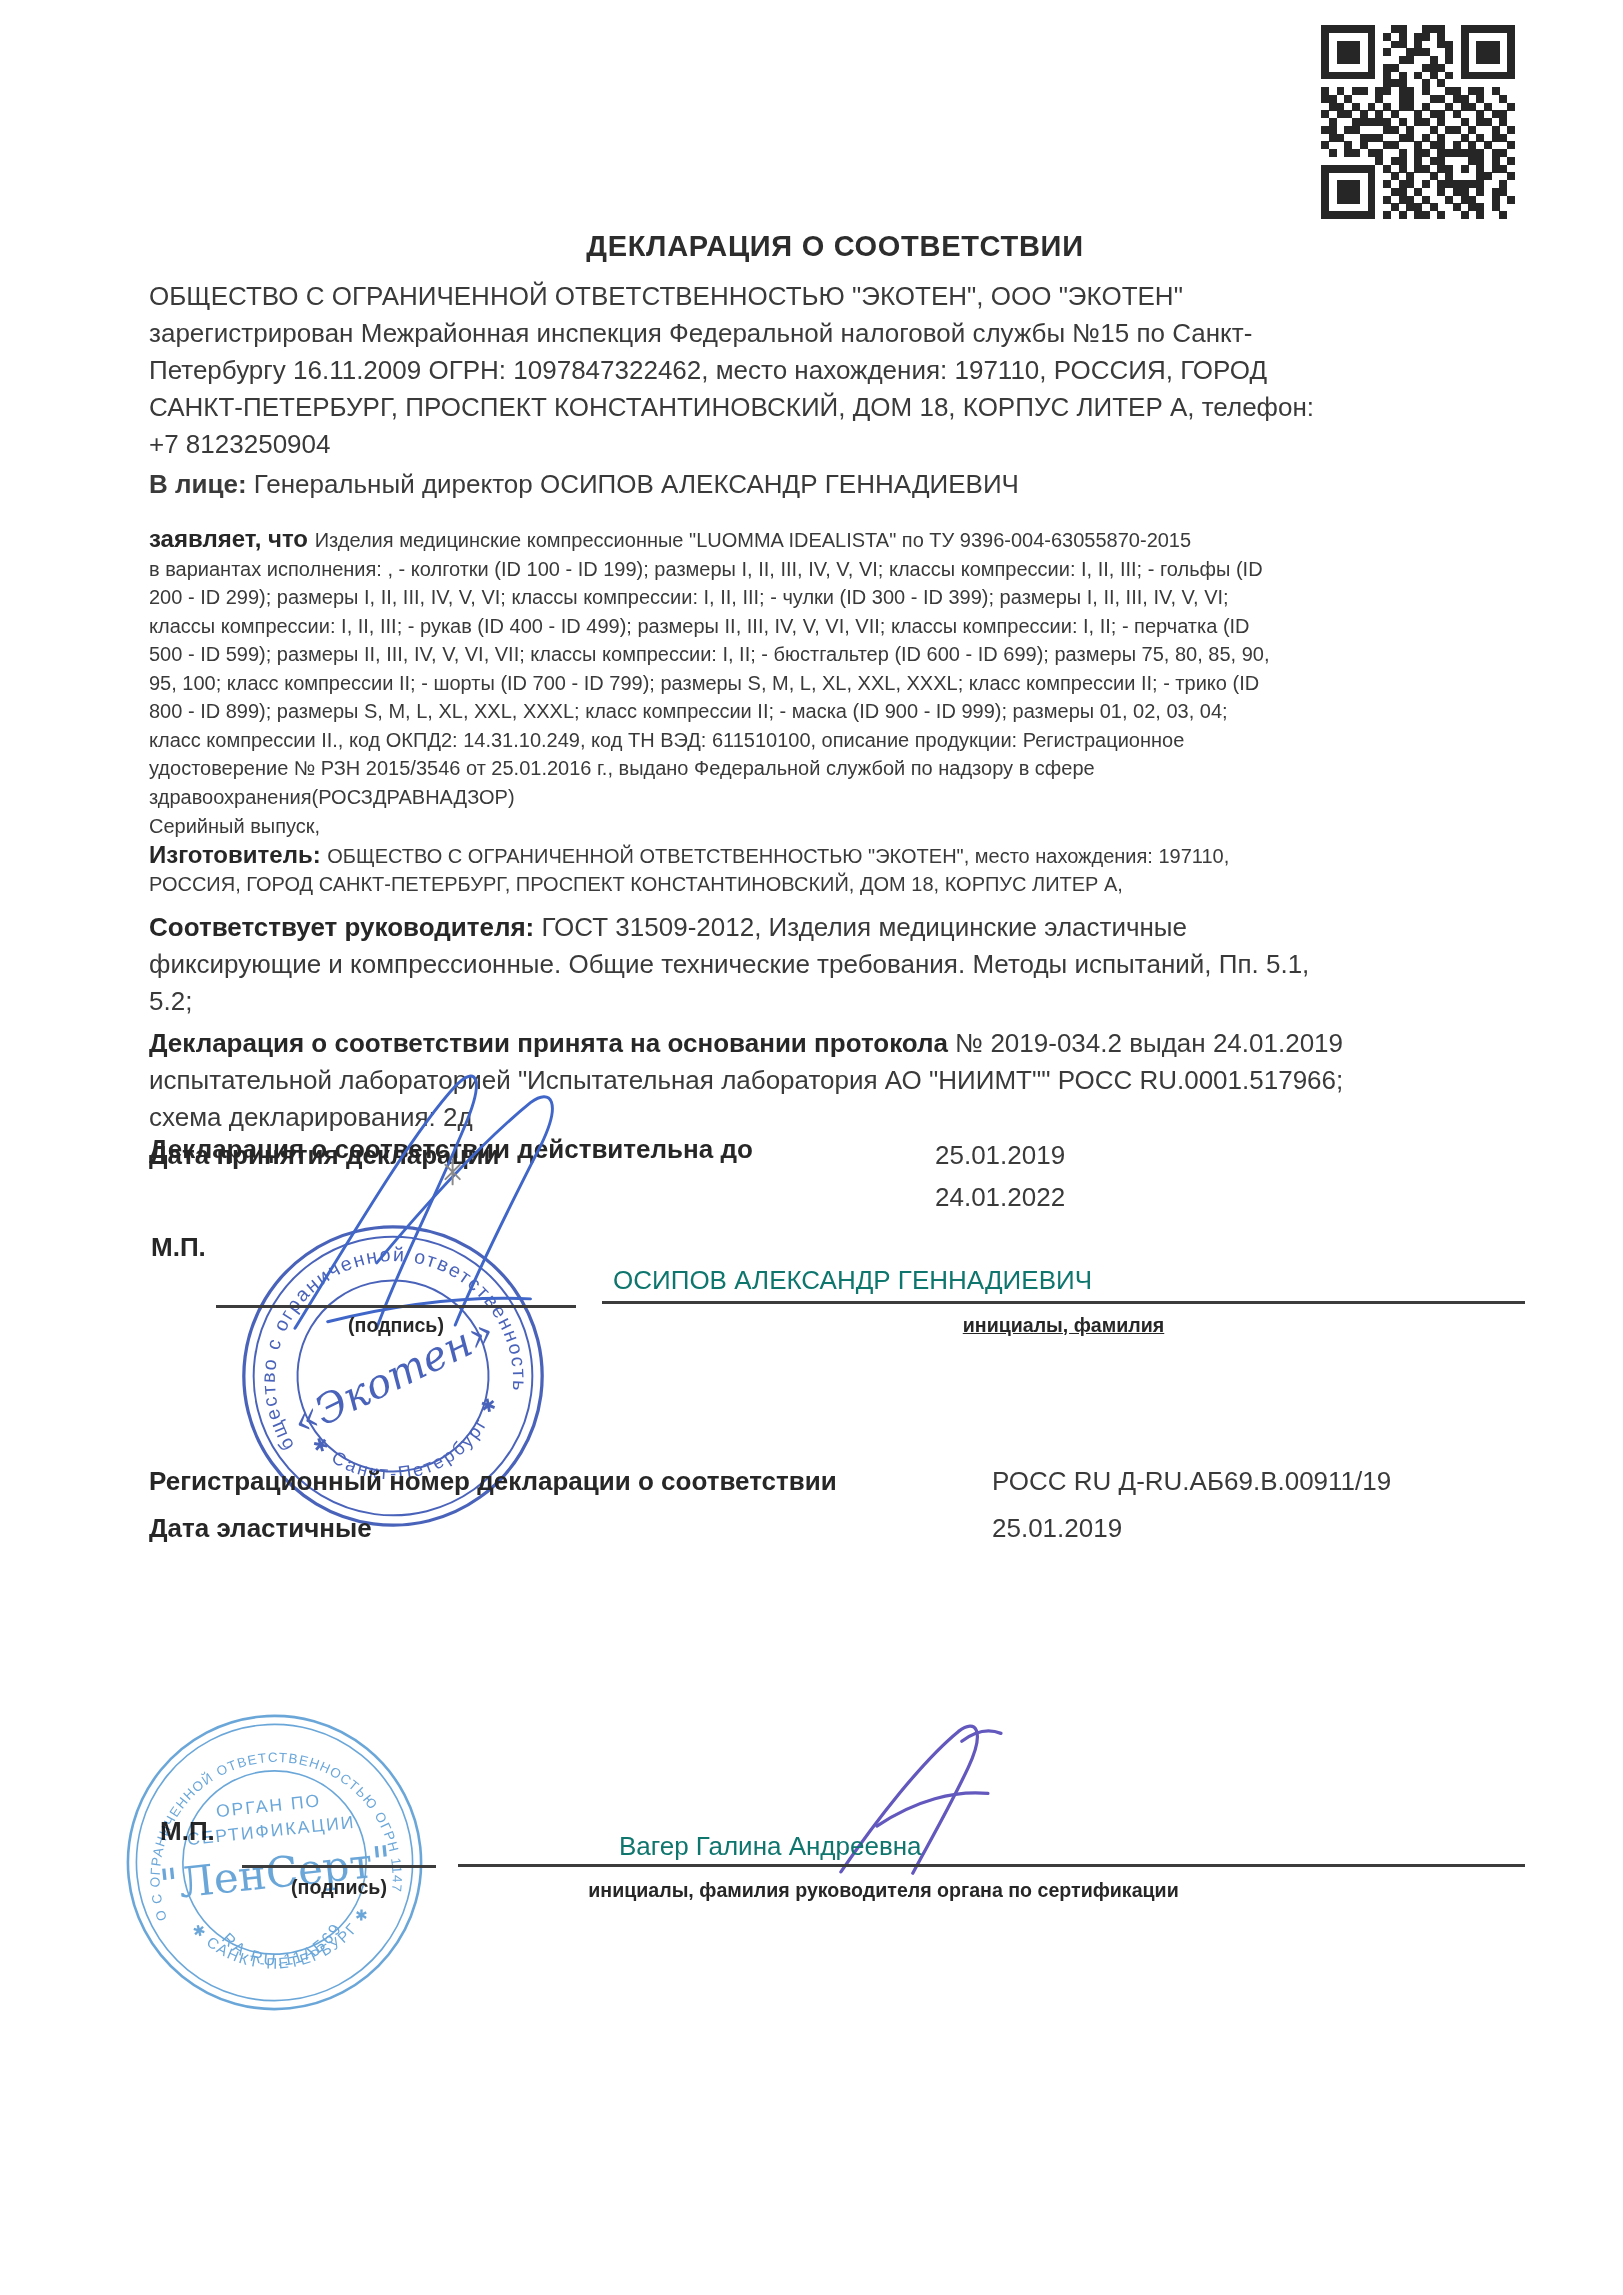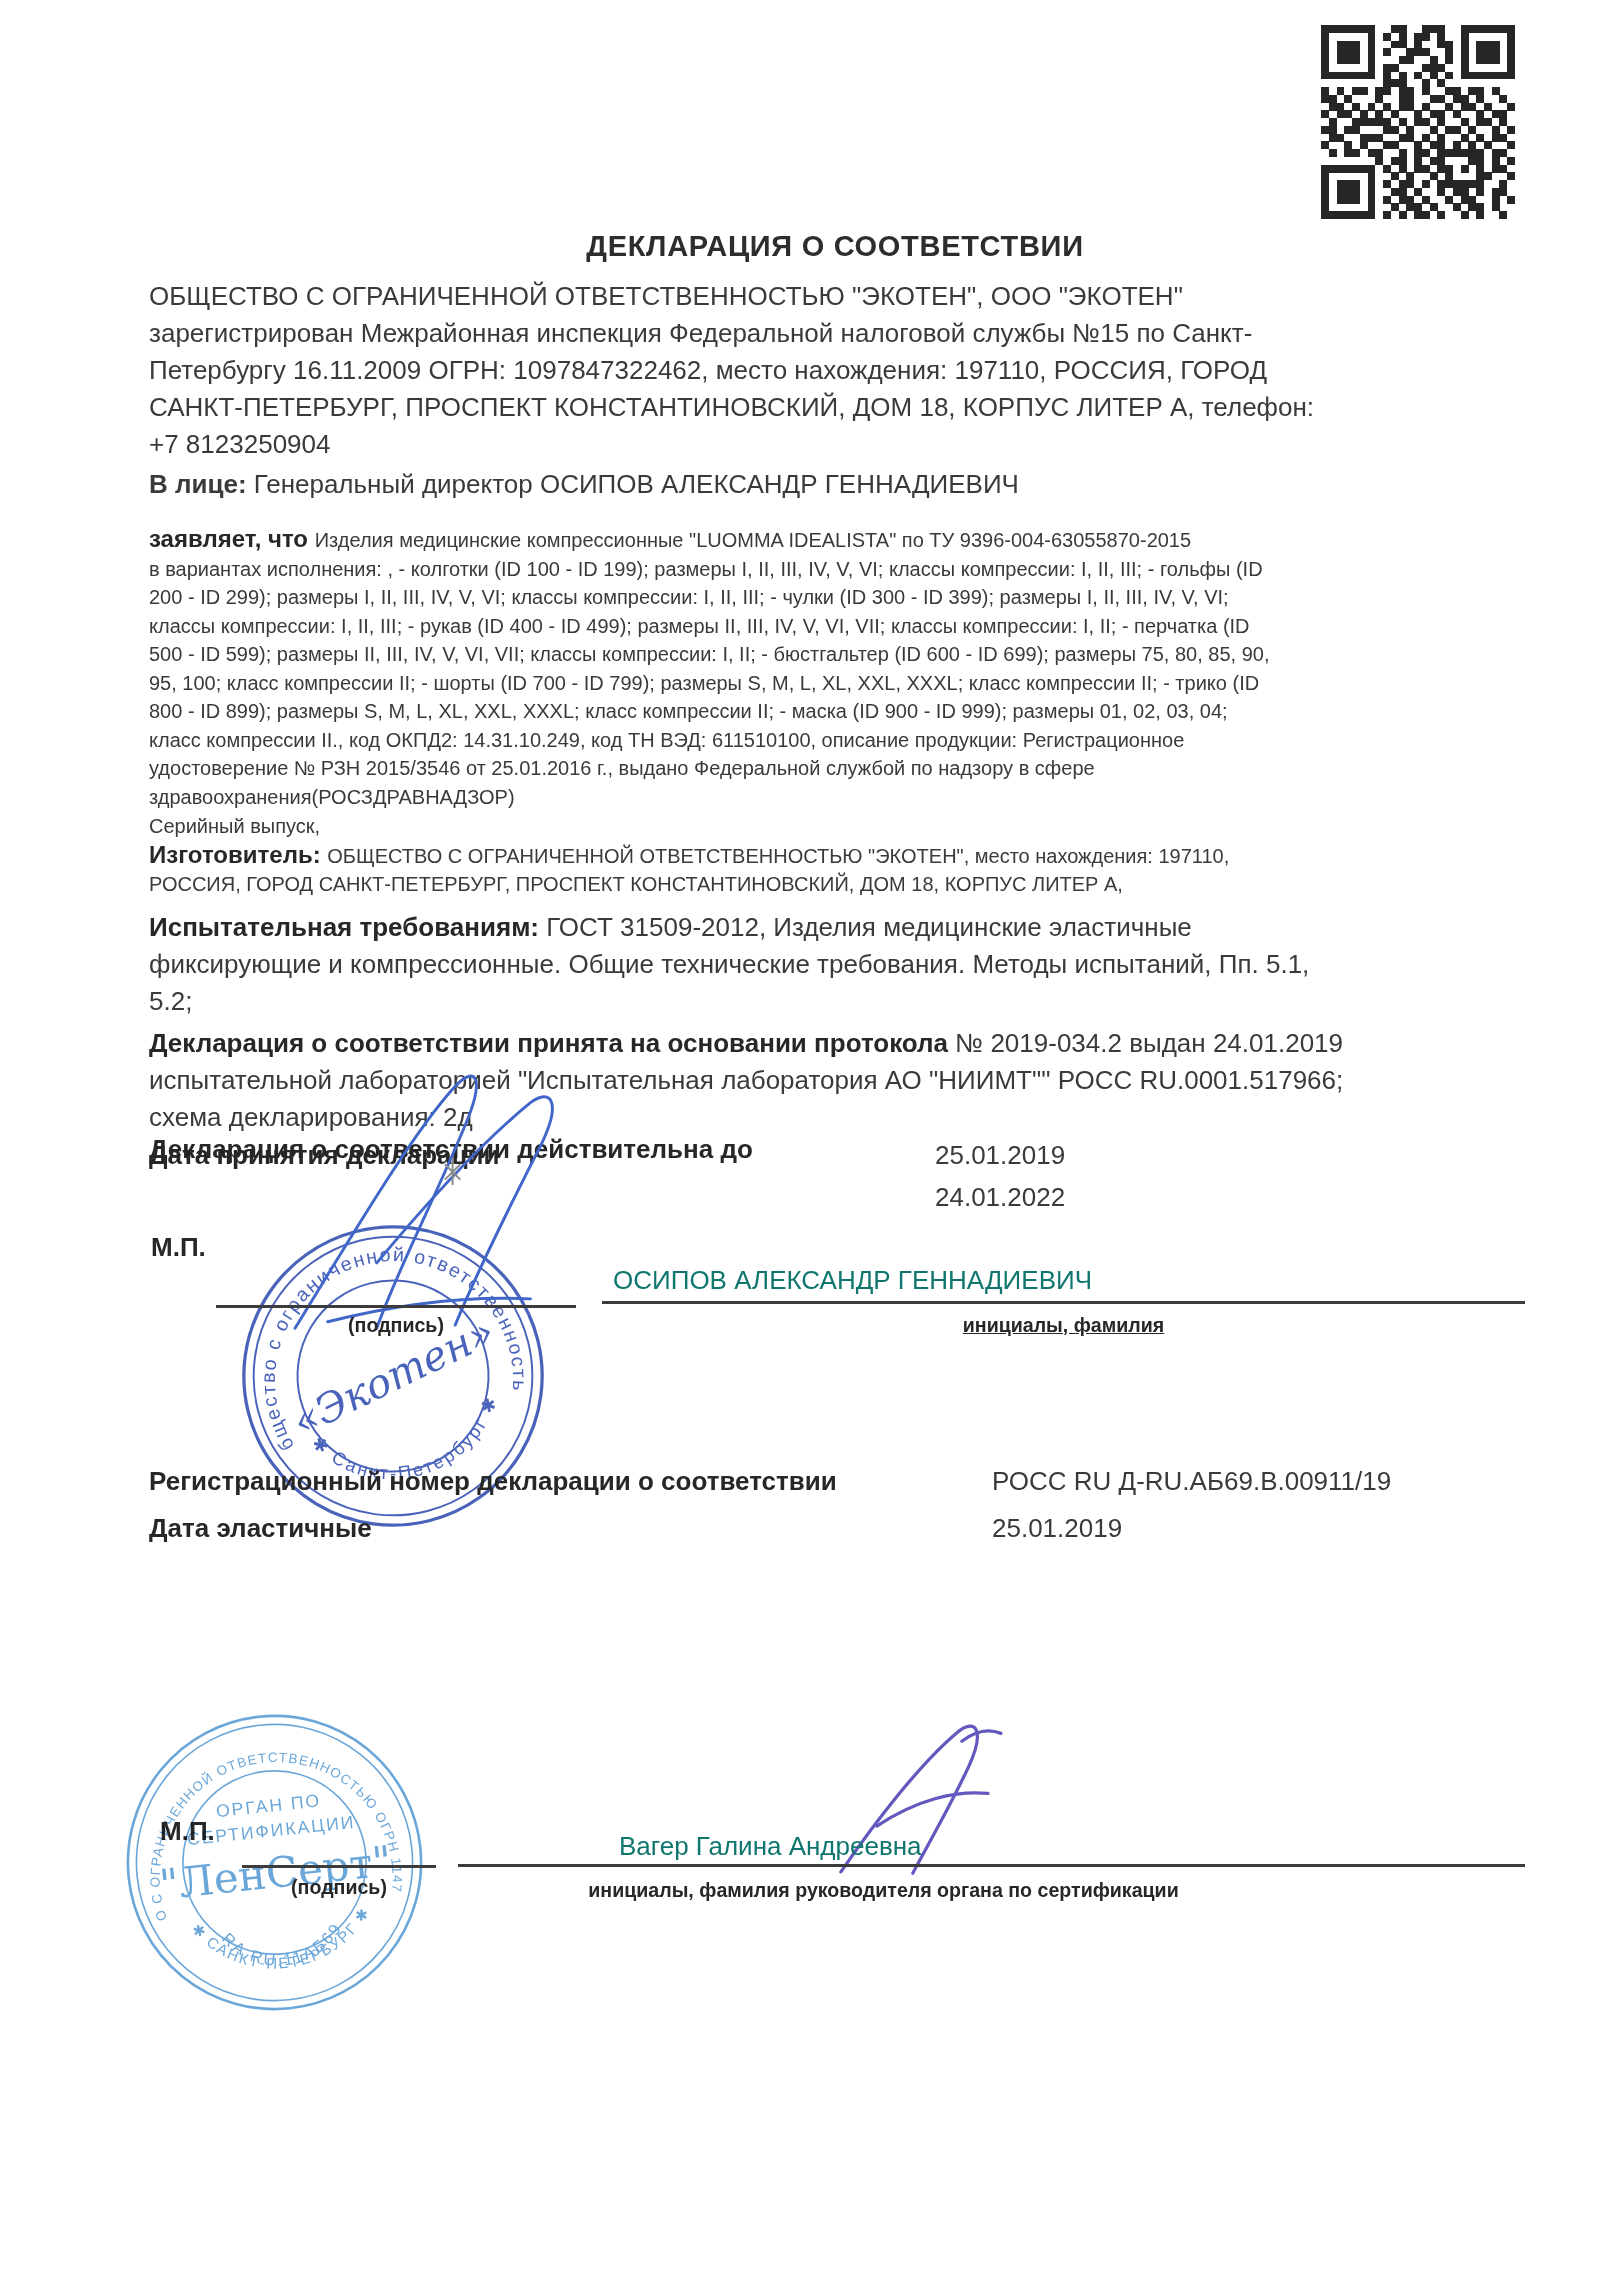--- a/index.html
+++ b/index.html
@@ -382,21 +382,21 @@
 500 - ID 599); размеры II, III, IV, V, VI, VII; классы компрессии: I, II; - бюстгальтер (ID 600 - ID 699); размеры 75, 80, 85, 90,
 95, 100; класс компрессии II; - шорты (ID 700 - ID 799); размеры S, M, L, XL, XXL, XXXL; класс компрессии II; - трико (ID
 800 - ID 899); размеры S, M, L, XL, XXL, XXXL; класс компрессии II; - маска (ID 900 - ID 999); размеры 01, 02, 03, 04;
 класс компрессии II., код ОКПД2: 14.31.10.249, код ТН ВЭД: 611510100, описание продукции: Регистрационное
 удостоверение № РЗН 2015/3546 от 25.01.2016 г., выдано Федеральной службой по надзору в сфере
 здравоохранения(РОСЗДРАВНАДЗОР)
 Серийный выпуск,</span><b>
 Изготовитель: </b><span>ОБЩЕСТВО С ОГРАНИЧЕННОЙ ОТВЕТСТВЕННОСТЬЮ "ЭКОТЕН", место нахождения: 197110,
 РОССИЯ, ГОРОД САНКТ-ПЕТЕРБУРГ, ПРОСПЕКТ КОНСТАНТИНОВСКИЙ, ДОМ 18, КОРПУС ЛИТЕР А,</span></div>
 
-  <div class="abs para big compliance"><b>Испытательная требованиям: </b><span>ГОСТ 31509-2012, Изделия медицинские эластичные
+  <div class="abs para big compliance"><b>Соответствует руководителя: </b><span>ГОСТ 31509-2012, Изделия медицинские эластичные
 фиксирующие и компрессионные. Общие технические требования. Методы испытаний, Пп. 5.1,
 5.2;</span></div>
 
   <div class="abs para big basis"><b>Декларация о соответствии принята на основании протокола </b><span>№ 2019-034.2 выдан 24.01.2019
 испытательной лабораторией "Испытательная лаборатория АО "НИИМТ"" РОСС RU.0001.517966;
 схема декларирования: 2д</span></div>
 
   <div class="abs row-label" style="top:1140px;">Дата принятия декларации</div>
   <div class="abs row-value" style="top:1140px;left:935px;">25.01.2019</div>
   <div class="abs row-label" style="top:1134px;">Декларация о соответствии действительна до</div>

